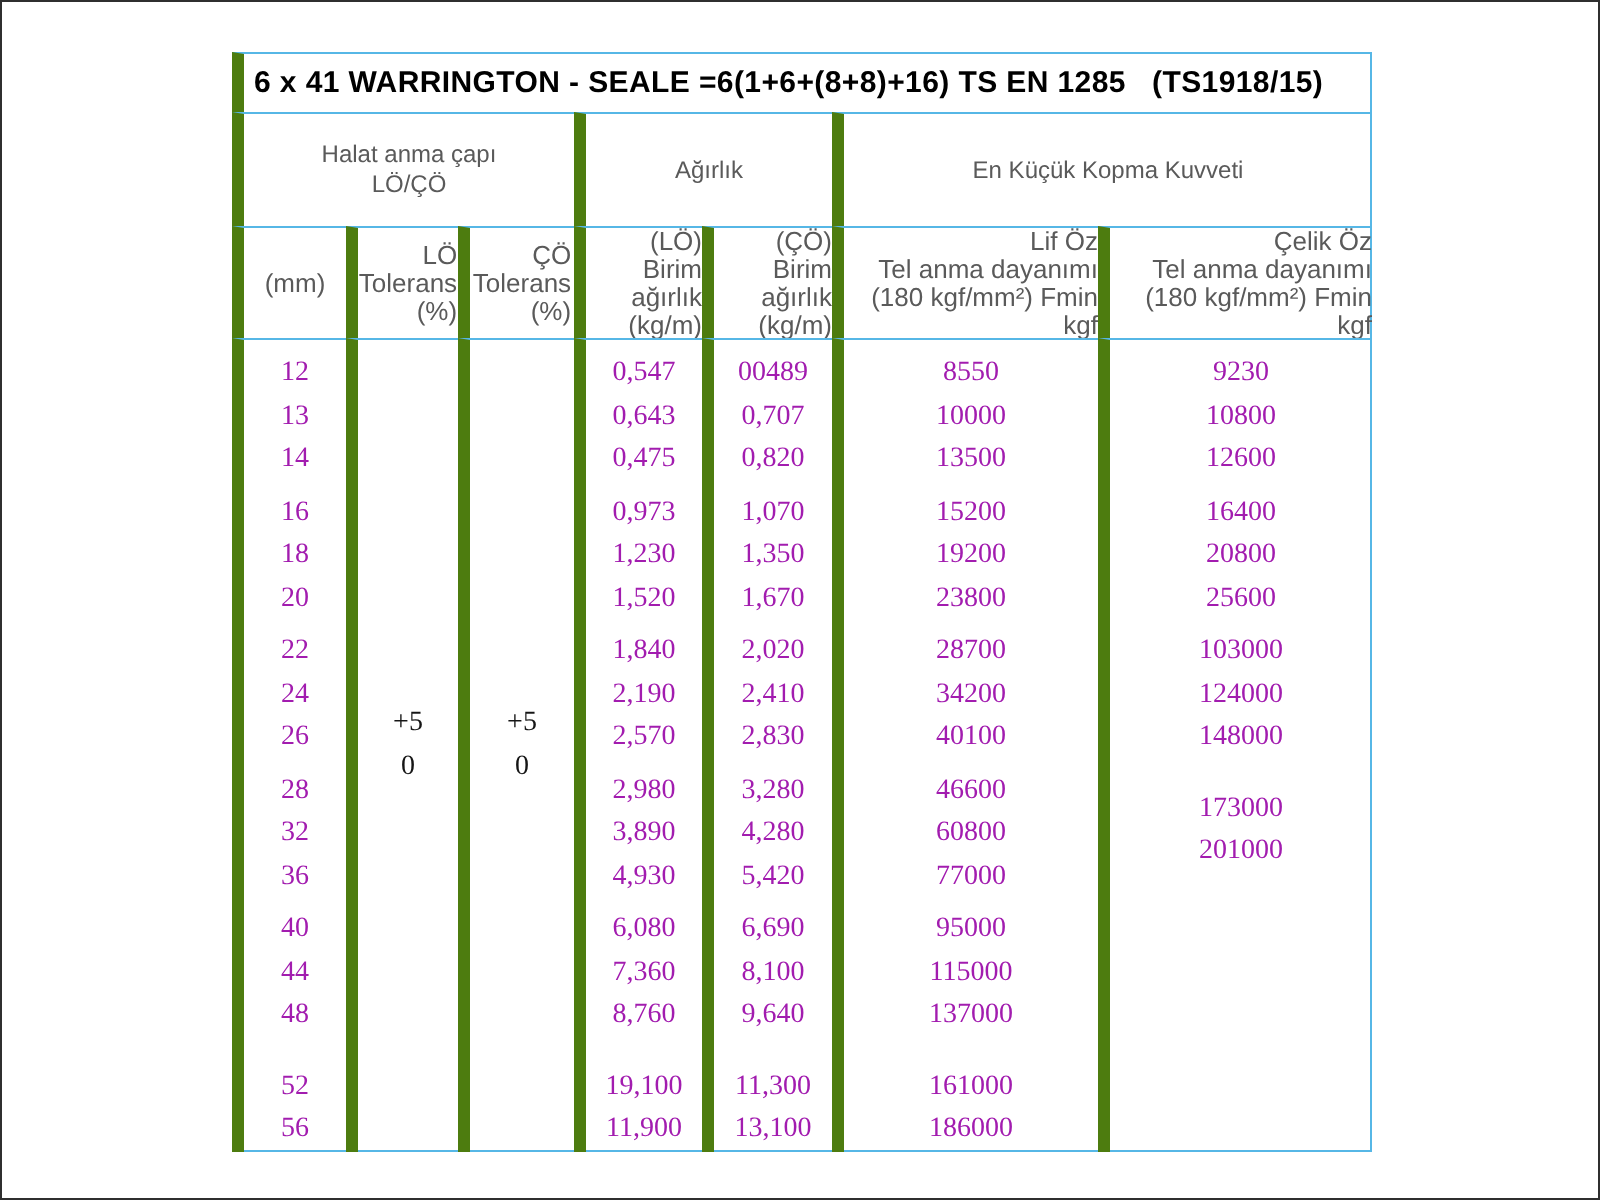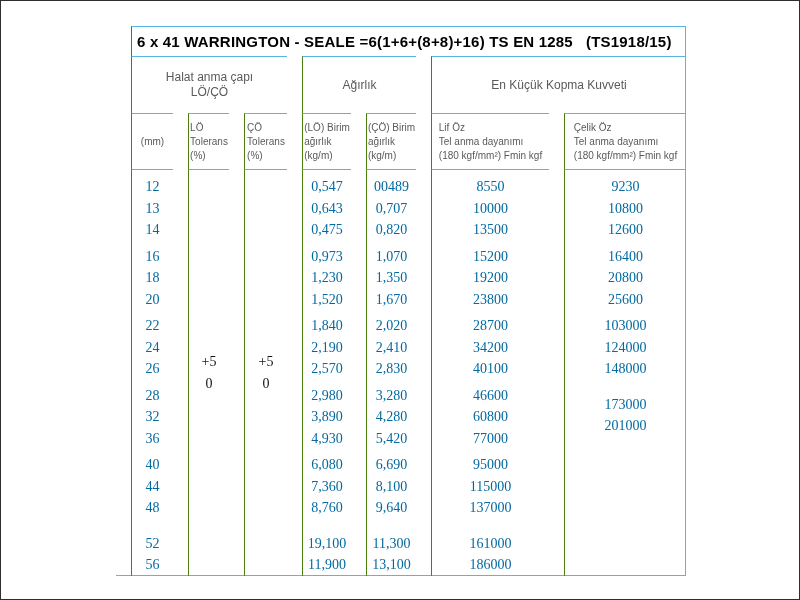--- a/index.html
+++ b/index.html
@@ -20,24 +20,23 @@
     width: 570px;
     height: 550px;
     display: grid;
     grid-template-columns: 57px 56px 58px 64px 65px 133px 137px;
     grid-template-rows: 30px 57px 56px 407px;
     border-right: 1px solid #56b7e6;
     border-bottom: 1px solid #56b7e6;
     background: #ffffff;
   }
   .cell {
-    border-left: 1px solid #4d7c0f;
+    border-left: 6px solid #4d7c0f;
     border-top: 1px solid #56b7e6;
     overflow: hidden;
-    margin-left: 15px;
   }
   .title-cell {
     grid-column: 1 / -1;
     display: flex;
     align-items: center;
     padding-left: 5px;
     font-size: 15px;
     font-weight: bold;
     color: #000000;
     white-space: pre;
@@ -53,30 +52,30 @@
     color: #5a5a5a;
     line-height: 15px;
   }
   .gh1 { grid-column: 1 / span 3; }
   .gh2 { grid-column: 4 / span 2; }
   .gh3 { grid-column: 6 / span 2; }
   .ch {
     display: flex;
     align-items: center;
     justify-content: center;
-    text-align: left;
-    white-space: pre-line;
-    font-size: 10px;
+    text-align: right;
+    white-space: pre-line;
+    font-size: 13px;
     color: #5a5a5a;
     line-height: 14px;
   }
   .dcell {
     font-family: "Liberation Serif", serif;
     font-size: 14px;
-    color: #0369a1;
+    color: #a21caf;
     text-align: center;
     padding-top: 6px;
   }
   .grp {
     white-space: pre-line;
     line-height: 21.5px;
   }
   .grp + .grp { margin-top: 5px; }
   .grp:last-child { margin-top: 14px; }
   .tol {

